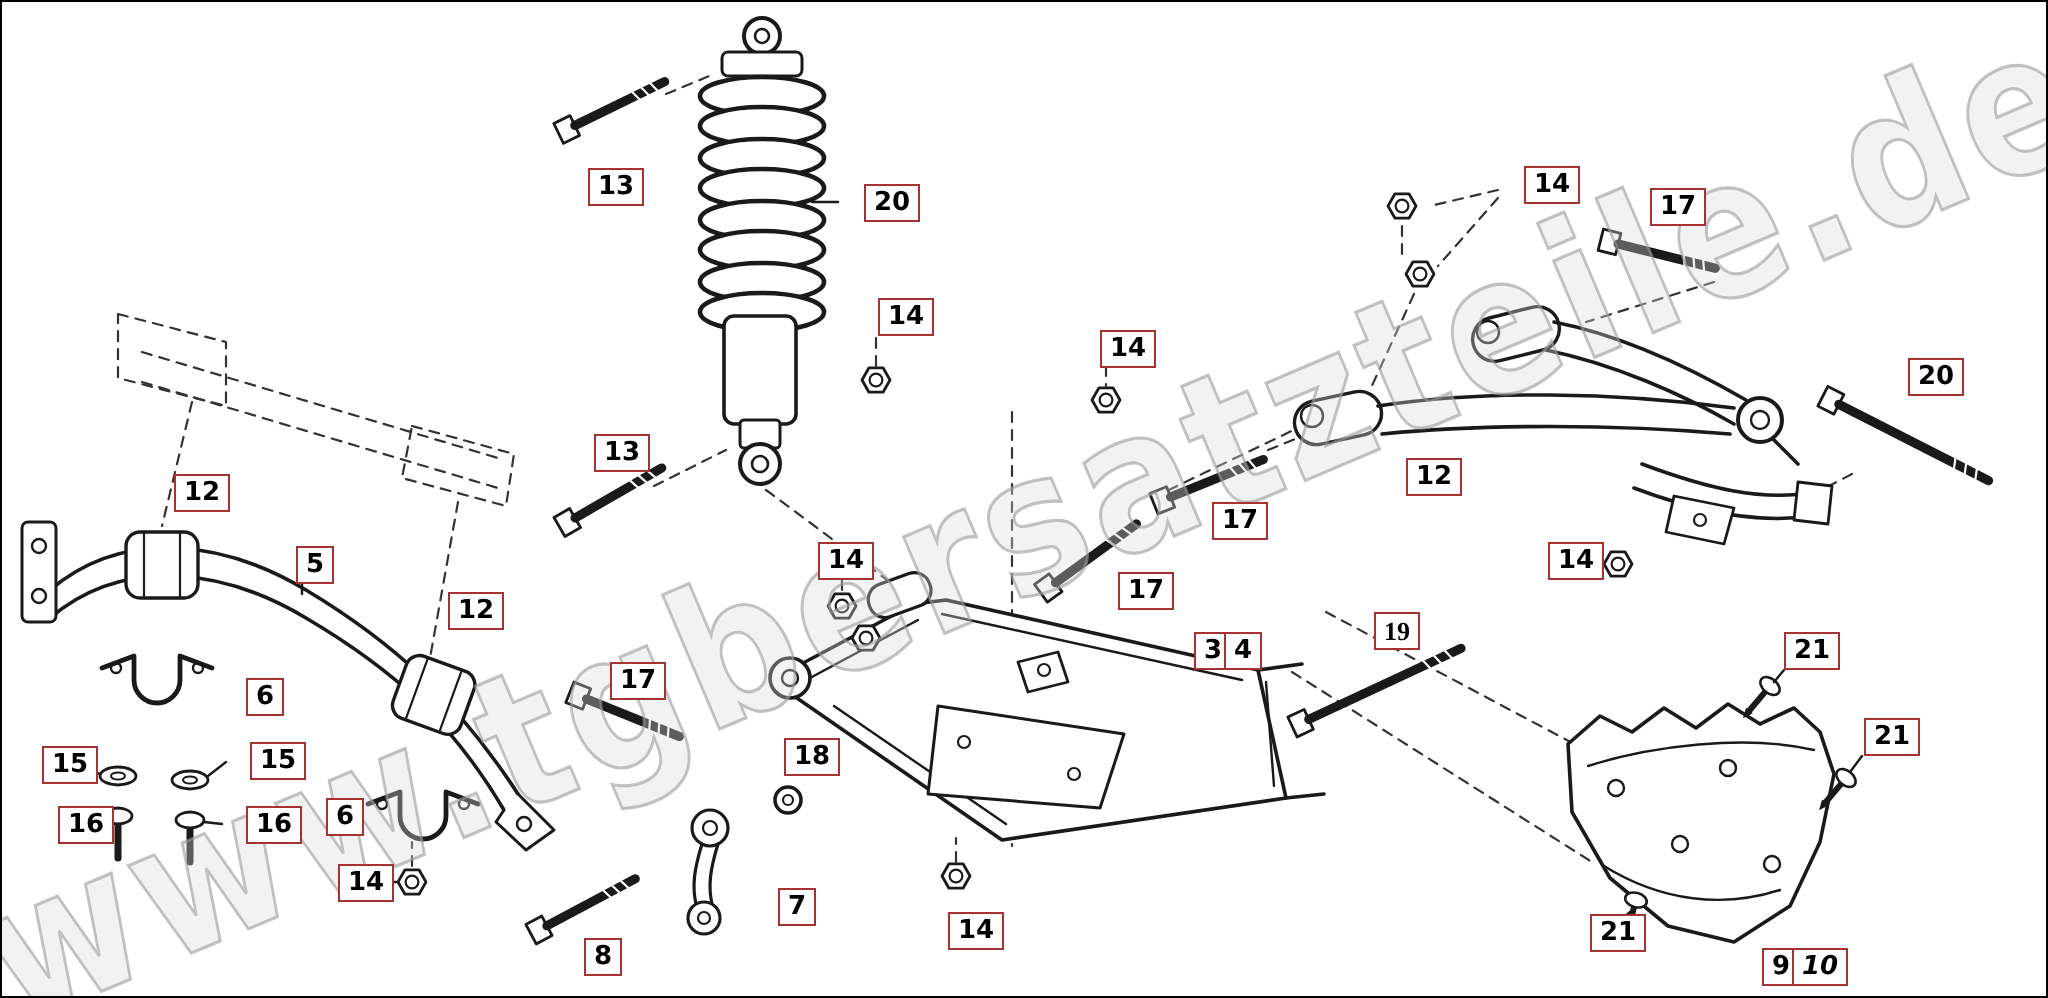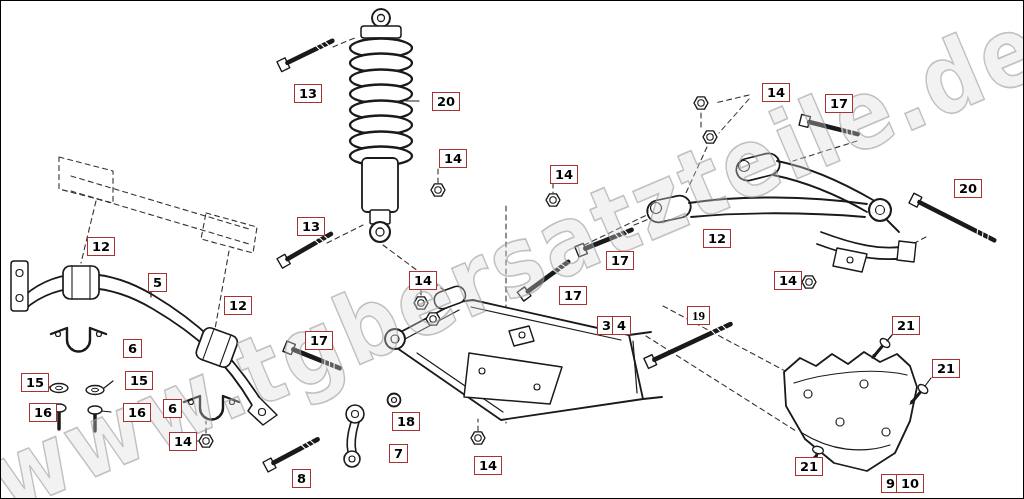--- a/index.html
+++ b/index.html
@@ -294,33 +294,33 @@
       <div class="part-label" style="left: 110px; top: 338px;">6</div>
       <div class="part-label" style="left: 8px; top: 372px;">15</div>
       <div class="part-label" style="left: 112px; top: 370px;">15</div>
       <div class="part-label" style="left: 16px; top: 402px;">16</div>
       <div class="part-label" style="left: 110px; top: 402px;">16</div>
       <div class="part-label" style="left: 150px; top: 398px;">6</div>
       <div class="part-label" style="left: 156px; top: 431px;">14</div>
       <div class="part-label" style="left: 279px; top: 468px;">8</div>
       <div class="part-label" style="left: 376px; top: 443px;">7</div>
       <div class="part-label" style="left: 292px; top: 330px;">17</div>
-      <div class="part-label" style="left: 379px; top: 368px; margin-top: 43px;">18</div>
+      <div class="part-label" style="left: 379px; top: 368px;">18</div>
       <div class="part-label" style="left: 396px; top: 270px;">14</div>
       <div class="part-label" style="left: 461px; top: 455px;">14</div>
       <div class="part-label" style="left: 537px; top: 164px;">14</div>
       <div class="part-label" style="left: 593px; top: 250px;">17</div>
       <div class="part-label" style="left: 546px; top: 285px;">17</div>
       <div class="part-label" style="left: 584px; top: 315px;">3</div>
       <div class="part-label" style="left: 599px; top: 315px;">4</div>
       <div class="part-label" style="left: 674px; top: 305px; font-family: Liberation Serif, serif;">19</div>
       <div class="part-label" style="left: 749px; top: 82px;">14</div>
       <div class="part-label" style="left: 812px; top: 93px;">17</div>
       <div class="part-label" style="left: 690px; top: 228px;">12</div>
       <div class="part-label" style="left: 941px; top: 178px;">20</div>
       <div class="part-label" style="left: 761px; top: 270px;">14</div>
       <div class="part-label" style="left: 879px; top: 315px;">21</div>
       <div class="part-label" style="left: 919px; top: 358px;">21</div>
       <div class="part-label" style="left: 782px; top: 456px;">21</div>
       <div class="part-label" style="left: 868px; top: 473px;">9</div>
-      <div class="part-label" style="left: 883px; top: 473px;">10</div>
+      <div class="part-label" style="left: 883px; top: 473px; font-style: italic;">10</div>
     </div>
 </div>
 
 </body></html>

